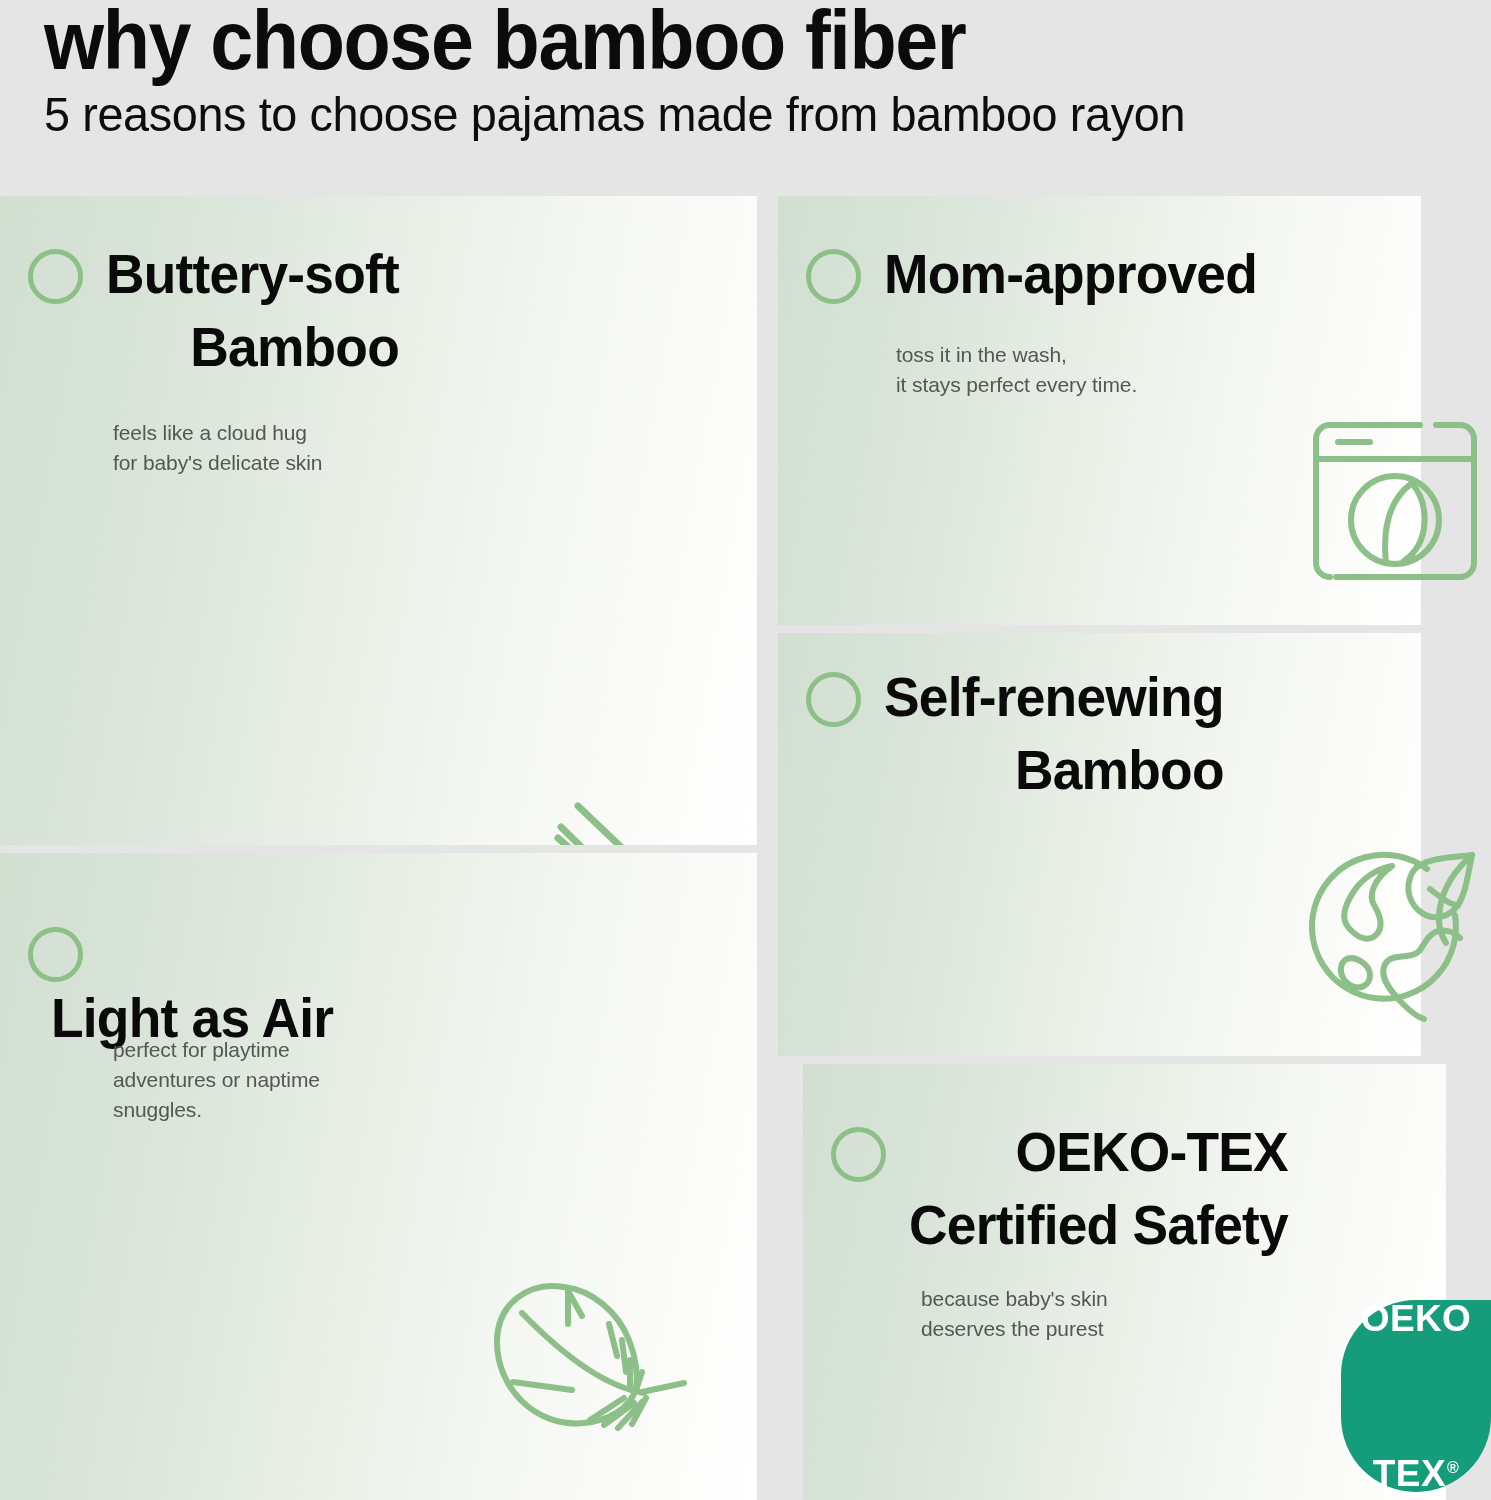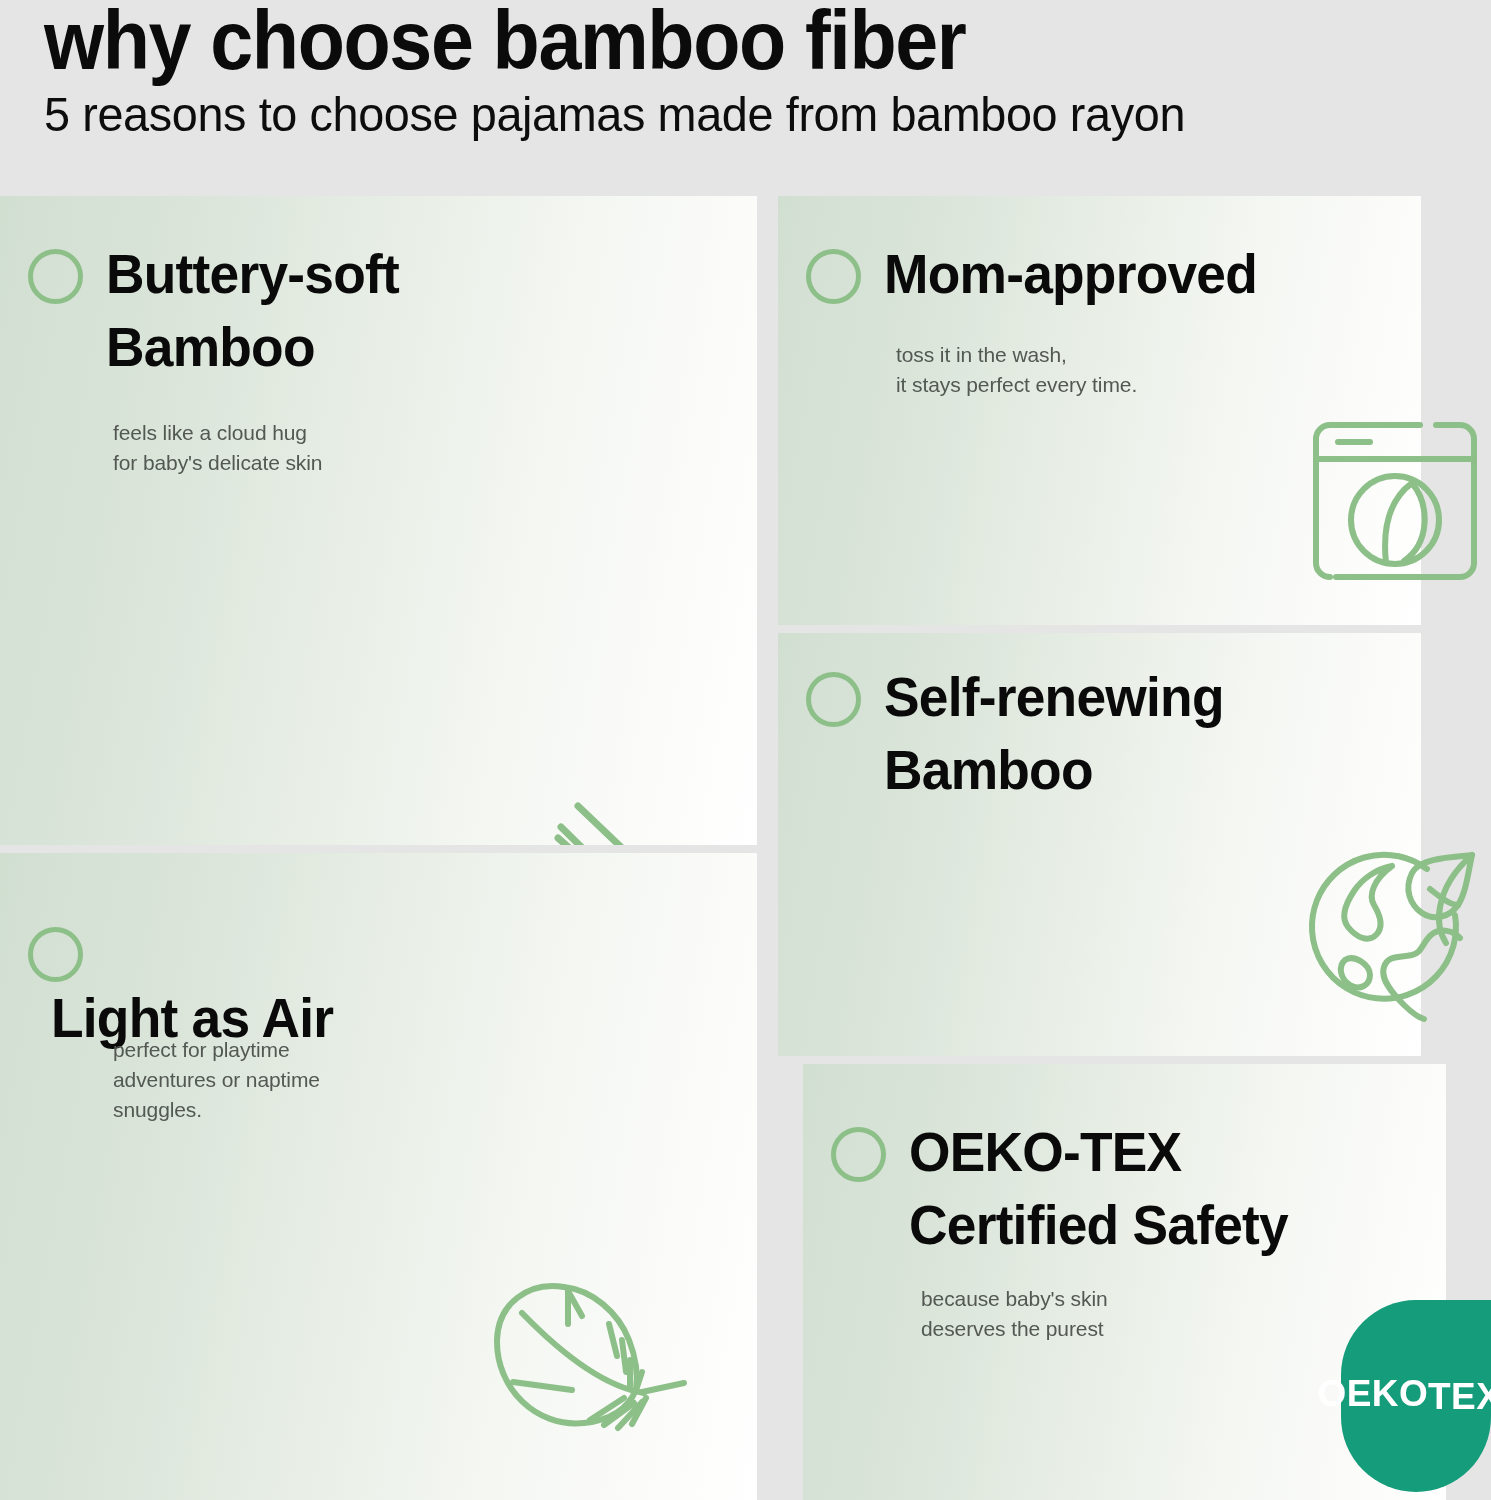--- a/index.html
+++ b/index.html
@@ -49,21 +49,21 @@
   .card.left  { left: 0; width: 757px; }
   .card.right { left: 778px; width: 643px; }
 
   .c1 { top: 196px;  height: 649px; }
   .c3 { top: 853px;  height: 647px; }
   .c2 { top: 196px;  height: 429px; }
   .c4 { top: 633px;  height: 423px; }
   .c5 { top: 1064px; height: 436px; margin-left: 25px; }
 
   
-  .head-row { position: absolute; display: flex; align-items: flex-start; }
+  .head-row { position: absolute; display: flex; align-items: flex-start; text-align: right; }
   .bullet {
     flex: 0 0 auto;
     width: 55px; height: 55px;
     border: 5px solid #8dbf88;
     border-radius: 50%;
     background: transparent;
     margin-top: 11px;
   }
   .card-title {
     margin-left: 23px;
@@ -116,22 +116,23 @@
   .icon-globe  { left: 1300px; top: 843px; }
 
   
   .oeko-badge {
     position: absolute;
     left: 1341px; top: 1300px;
     width: 150px; height: 192px;
     background: #149C7B;
     border-radius: 76px 0 76px 76px;
     display: flex;
+    flex-direction: column;
     align-items: center;
-    justify-content: center;
+    justify-content: space-between;
     color: #ffffff;
   }
   .oeko-line1 {
     font-size: 37px; font-weight: 700; letter-spacing: 0.4px;
     line-height: 1; margin-bottom: 5px;
   }
   .oeko-line2 {
     font-size: 37px; font-weight: 700; letter-spacing: 0.4px;
     line-height: 1; position: relative;
   }

